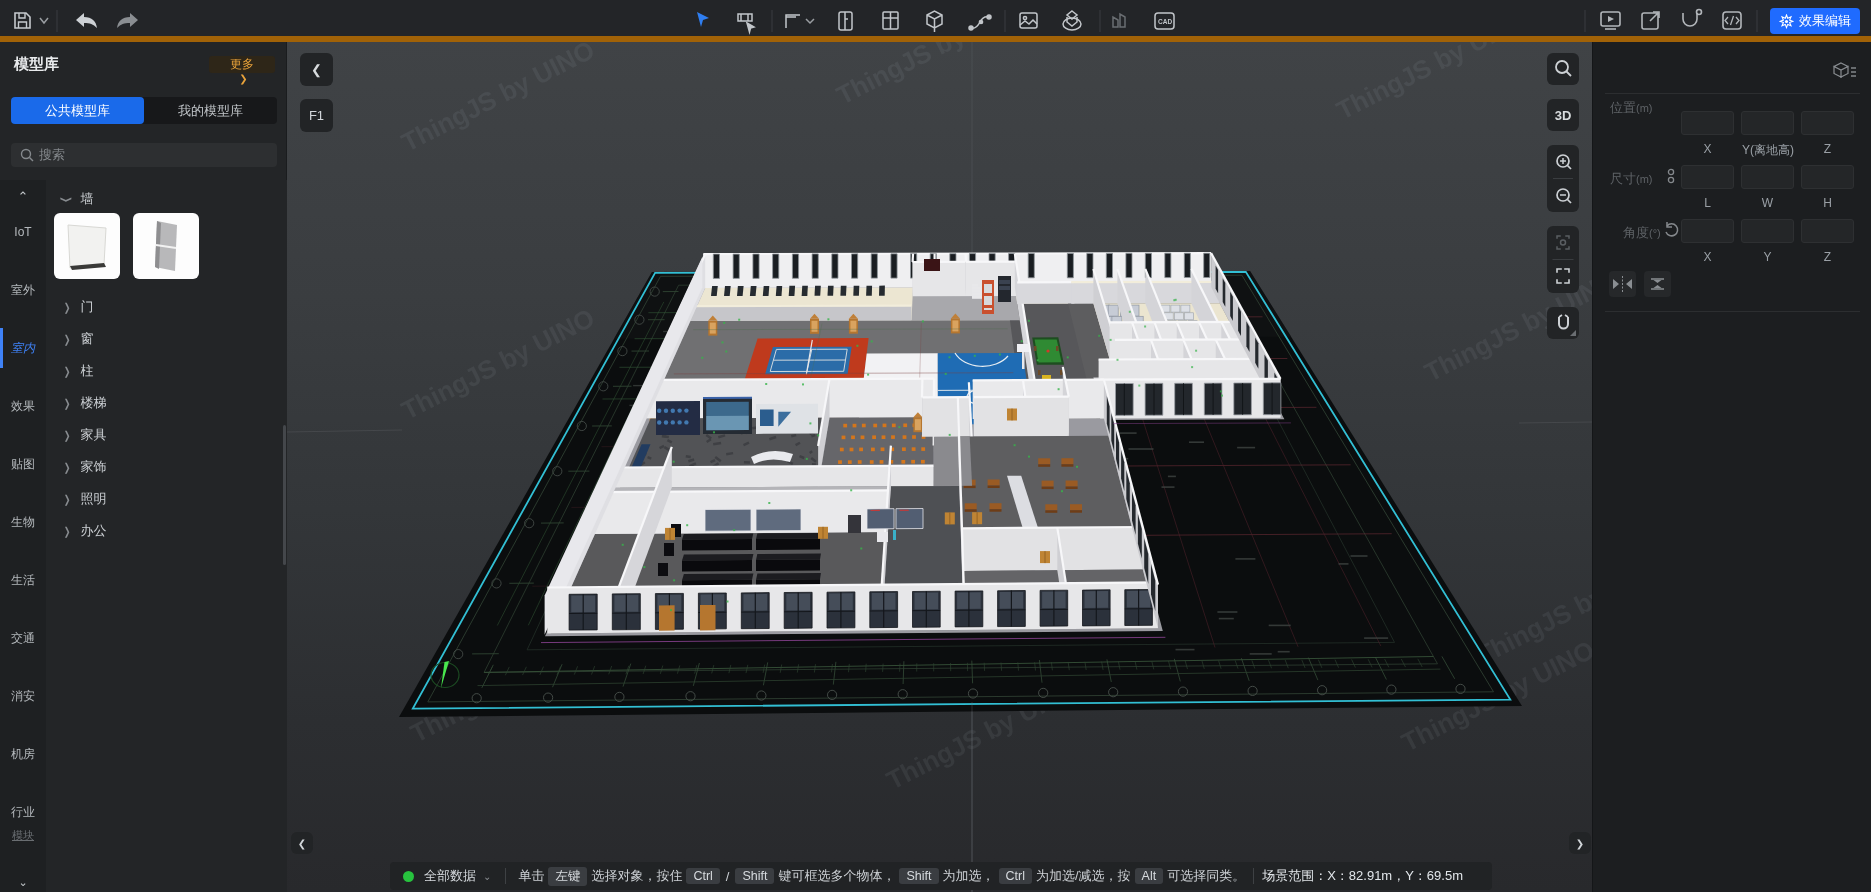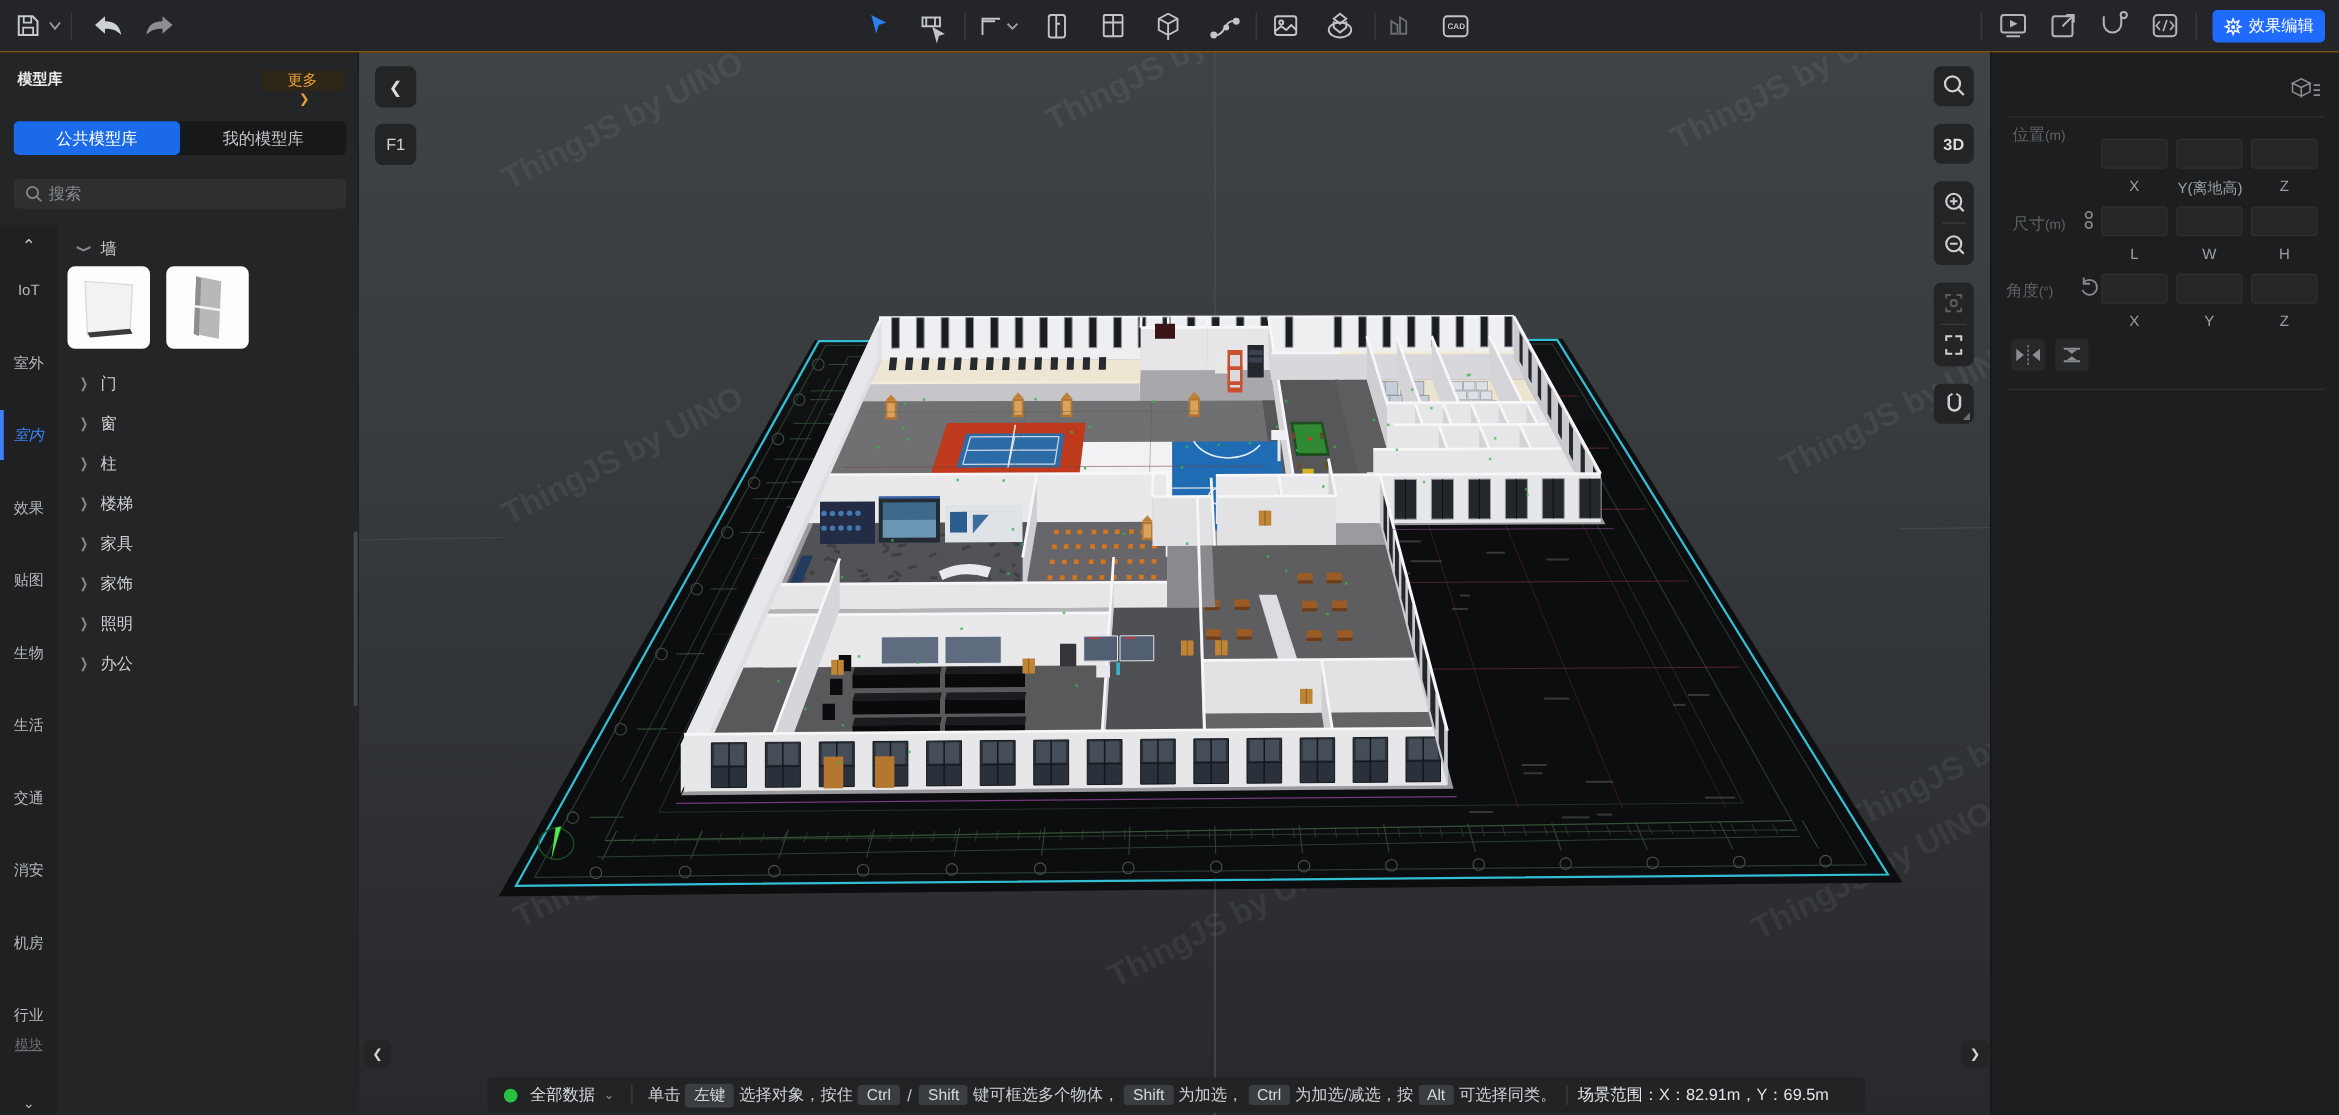--- a/index.html
+++ b/index.html
@@ -1,19 +1,19 @@
 <!DOCTYPE html>
 <html><head><meta charset="utf-8">
 <style>
 *{margin:0;padding:0;box-sizing:border-box}
 html,body{width:1871px;height:892px;overflow:hidden;background:#232527;font-family:"Liberation Sans",sans-serif;}
-.topbar{position:absolute;left:0;top:0;width:1871px;height:42px;background:#232528;border-bottom:1px solid #a16207;}
+.topbar{position:absolute;left:0;top:0;width:1871px;height:42px;background:#232528;border-bottom:6px solid #a16207;}
 .btn-fx{position:absolute;left:1770px;top:8px;width:90px;height:26px;background:#1f6bff;border-radius:4px;color:#fff;font-size:13px;display:flex;align-items:center;justify-content:center;gap:5px;}
 .leftbar{position:absolute;left:0;top:42px;width:287px;height:850px;background:#232527;border-right:1px solid #1a1c1e;}
-.lb-head{position:absolute;left:14px;top:13px;color:#e8eaec;font-size:12px;font-weight:bold;}
+.lb-head{position:absolute;left:14px;top:13px;color:#e8eaec;font-size:15px;font-weight:bold;}
 .more{position:absolute;left:209px;top:14px;width:66px;height:17px;background:#2e2618;border-radius:3px;display:flex;align-items:center;font-size:12px;color:#e8a23a;flex-direction:column;}
 .tabs{position:absolute;left:11px;top:55px;width:266px;height:27px;background:#17181a;border-radius:4px;display:flex;}
 .tab{flex:1;display:flex;align-items:center;justify-content:center;font-size:13px;color:#c2c6ca;border-radius:4px;}
 .tab.on{background:#1a6aea;color:#fff;}
 .search{position:absolute;left:11px;top:101px;width:266px;height:24px;background:#2d2f31;border-radius:4px;color:#85898d;font-size:13px;display:flex;align-items:center;padding-left:28px;}
 .cats{position:absolute;left:0;top:138px;width:46px;height:712px;background:#1e2022;}
 .cat{position:absolute;left:0;width:46px;height:40px;display:flex;align-items:center;justify-content:center;color:#b4b8bc;font-size:12px;}
 .cat.on{color:#3f82f7;}
 .catbar{position:absolute;left:0;width:3px;height:40px;background:#3f82f7;}
 .tree{position:absolute;left:46px;top:138px;width:241px;height:712px;background:#232527;}
@@ -987,21 +987,21 @@
  <svg width="12" height="18" style="position:absolute;left:72px;top:125px;">
       <circle cx="6" cy="5" r="2.6" fill="none" stroke="#85898d" stroke-width="1.3"></circle>
       <circle cx="6" cy="13" r="2.6" fill="none" stroke="#85898d" stroke-width="1.3"></circle>
     </svg>
  <div class="rin" style="left:88px;top:123px;"></div>
     <div class="rin" style="left:148px;top:123px;"></div>
     <div class="rin" style="left:208px;top:123px;"></div>
  <div class="rxyz" style="left:88px;top:154px;">L</div>
     <div class="rxyz" style="left:148px;top:154px;">W</div>
     <div class="rxyz" style="left:208px;top:154px;">H</div>
- <div class="rlab" style="left:12px;top:182px;">角度<span style="font-size:11px;">(°)</span></div>
+ <div class="rlab" style="left:30px;top:182px;">角度<span style="font-size:11px;">(°)</span></div>
  <svg width="18" height="18" style="position:absolute;left:70px;top:179px;">
       <path d="M4 5 a6 6 0 1 1 -1 6" fill="none" stroke="#85898d" stroke-width="1.5"></path>
       <path d="M4 1 v5 h5" fill="none" stroke="#85898d" stroke-width="1.5"></path>
     </svg>
  <div class="rin" style="left:88px;top:177px;"></div>
     <div class="rin" style="left:148px;top:177px;"></div>
     <div class="rin" style="left:208px;top:177px;"></div>
  <div class="rxyz" style="left:88px;top:208px;">X</div>
     <div class="rxyz" style="left:148px;top:208px;">Y</div>
     <div class="rxyz" style="left:208px;top:208px;">Z</div>

